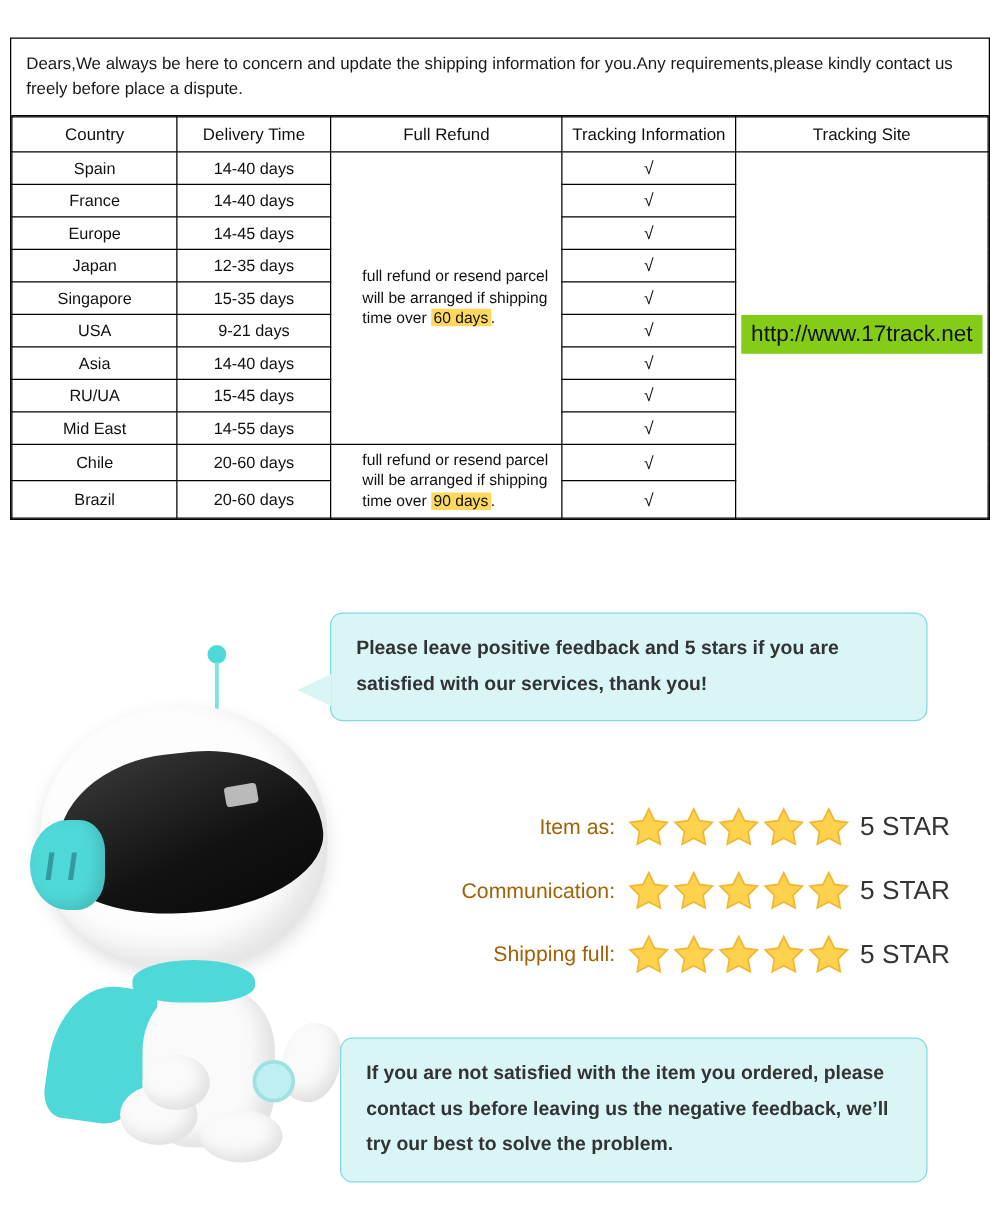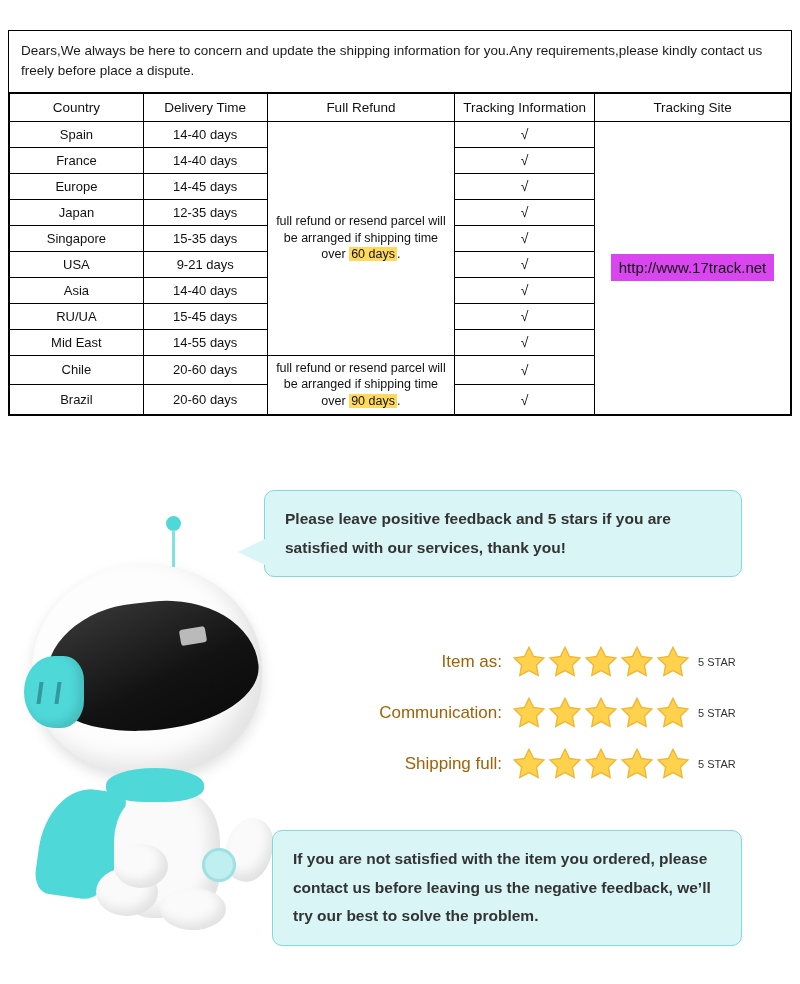--- a/index.html
+++ b/index.html
@@ -47,36 +47,36 @@
     vertical-align: middle;
     padding: 4px 4px;
     height: 26px;
   }
   table.ship th {
     font-weight: normal;
     font-size: 13.5px;
     height: 28px;
   }
   table.ship td.refund {
-    text-align: center;
-    padding-left: 5px;
+    text-align: left;
+    padding-left: 25px;
     padding-right: 5px;
     font-size: 12.5px;
     line-height: 1.35;
   }
   .hl {
     background: #ffd95e;
     padding: 0 2px;
   }
   .check { font-size: 14px; }
   .tracking-link {
     display: inline-block;
-    background: #d946ef;
+    background: #84cc16;
     padding: 5px 8px;
-    font-size: 15px;
+    font-size: 18px;
     color: #111;
     text-decoration: none;
   }
   col.c1 { width: 134px; }
   col.c2 { width: 124px; }
   col.c3 { width: 188px; }
   col.c4 { width: 140px; }
   col.c5 { width: 196px; }
 
   
@@ -281,21 +281,21 @@
   .stars {
     display: flex;
     gap: 2px;
   }
   .star {
     width: 34px;
     height: 33px;
     display: inline-block;
   }
   .rating-val {
-    font-size: 11px;
+    font-size: 21px;
     color: #333;
     padding-left: 8px;
   }
 </style>
 </head>
 <body>
 
 <div class="page">
 
   <div class="notice-wrap">

